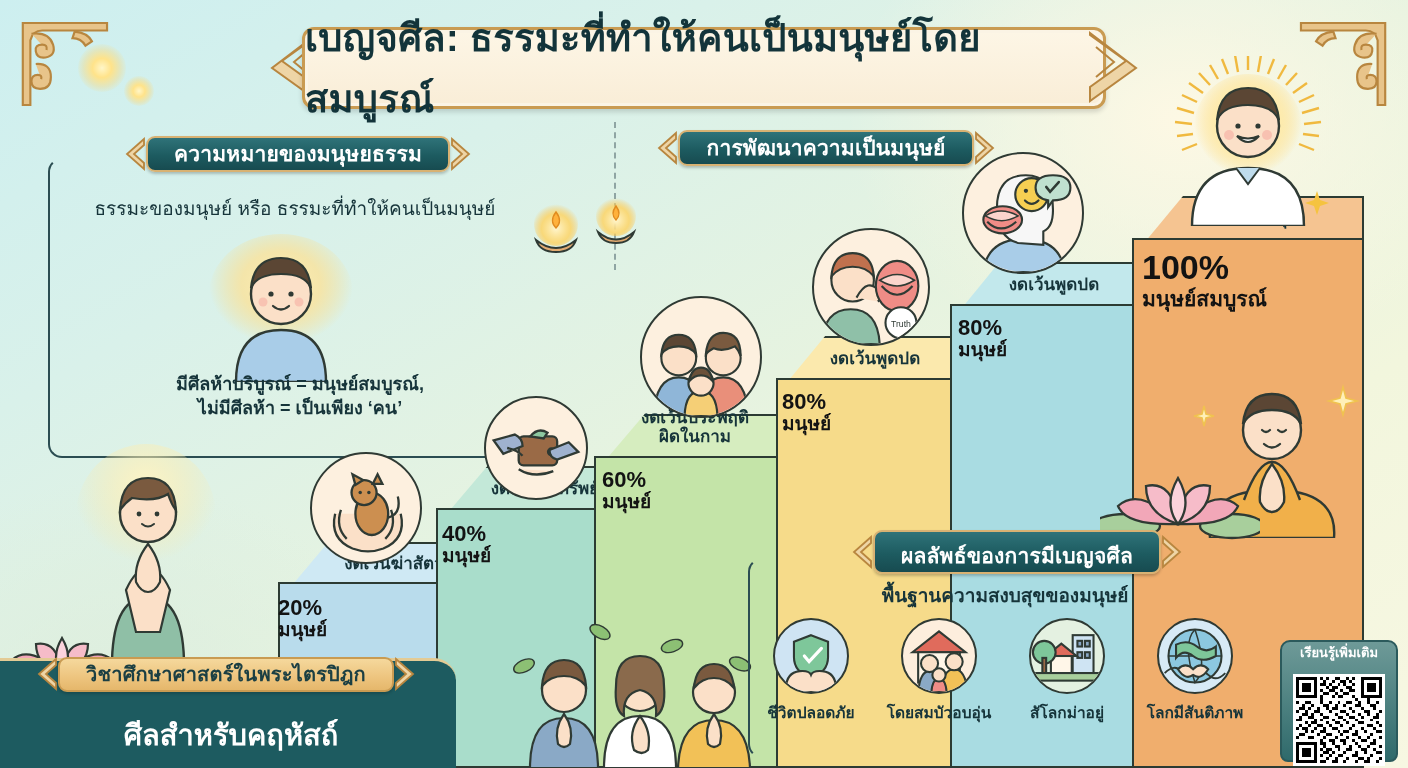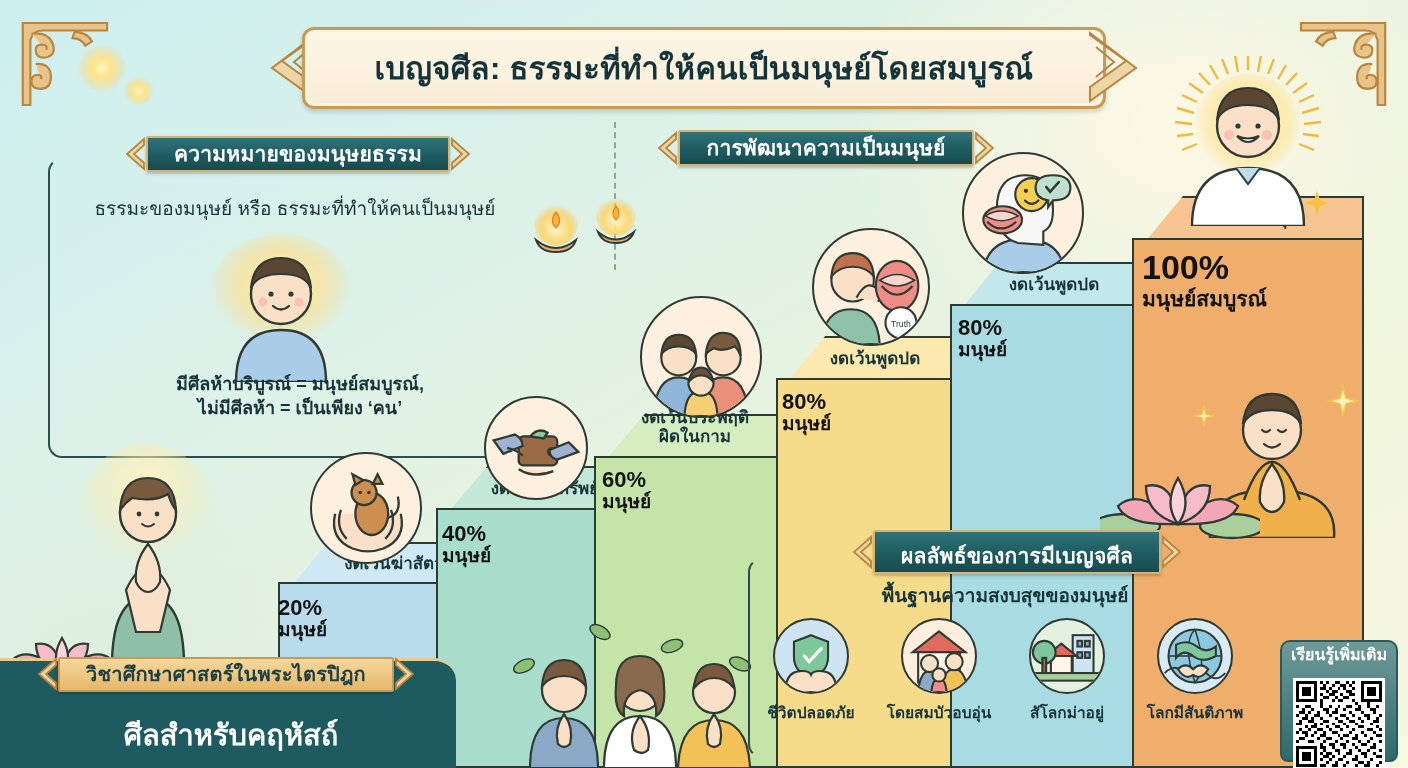--- a/index.html
+++ b/index.html
@@ -22,21 +22,21 @@
   .corner.tr { top: 10px; right: 12px; transform: scaleX(-1); }
   .corner svg { width: 100%; height: 100%; display: block; }
 
   
   .glow { position: absolute; border-radius: 50%; pointer-events: none;
     background: radial-gradient(circle, #fff6c8 0%, #ffe38a 28%, rgba(255,214,110,0.35) 55%, rgba(255,214,110,0) 75%); }
 
   
   .ribbon { position: absolute; display: flex; align-items: center; justify-content: center; }
   .ribbon .plate {
-    position: relative; border-radius: 2px; display: flex; align-items: center; justify-content: center;
+    position: relative; border-radius: 9px; display: flex; align-items: center; justify-content: center;
     padding: 5px 26px; white-space: nowrap;
   }
   .ribbon.teal .plate {
     background: linear-gradient(180deg,#2f7379 0%, #1d5b60 55%, #174b50 100%);
     border: 2px solid #d8b273; color: #ffffff;
     box-shadow: 0 2px 3px rgba(0,0,0,.22);
   }
   .ribbon.gold .plate {
     background: linear-gradient(180deg,#f5d89c 0%, #edc47e 60%, #e5b76b 100%);
     border: 2px solid #c99b52; color: #1b3f43;
@@ -50,21 +50,21 @@
   .bracket { position: absolute; border: 2px solid #2b4d52; border-radius: 14px; }
 
   
   #main-title-wrap { position: absolute; left: 268px; top: 27px; width: 872px; height: 82px; }
   #main-title-plate {
     position: absolute; inset: 0 34px; border-radius: 12px;
     background: linear-gradient(180deg,#fdf6e6 0%, #f9edd7 100%);
     border: 3px solid #c99b52; box-shadow: inset 0 0 0 3px #fbf4e5, 0 3px 5px rgba(0,0,0,.15);
     display: flex; align-items: center; justify-content: center;
   }
-  #main-title-text { font-size: 31px; font-weight: bold; color: #13343a; letter-spacing: .3px; }
+  #main-title-text { font-size: 38px; font-weight: bold; color: #13343a; letter-spacing: .3px; }
   .title-wing { position: absolute; top: 4px; width: 52px; height: 74px; }
   .title-wing.l { left: 0; } .title-wing.r { right: 0; transform: scaleX(-1); }
 
   
   #meaning-sub { position: absolute; left: 60px; top: 193px; width: 470px; text-align: center;
     font-size: 19px; font-weight: normal; color: #16343a; }
   #meaning-note { position: absolute; left: 90px; top: 372px; width: 420px; text-align: center;
     font-size: 18px; font-weight: bold; color: #16343a; line-height: 1.35; }
   .step { position: absolute; }
   .step .front { position: absolute; left: 0; bottom: 0; width: 100%; border: 2px solid #2c3b33; }
@@ -94,21 +94,21 @@
   
   #footer-shape { position: absolute; left: -14px; bottom: -6px; width: 470px; height: 116px;
     background: #1d5b60; border-radius: 0 22px 0 0; border-top: 3px solid #e3cb95; }
   #footer-course { position: absolute; left: 66px; bottom: 10px; width: 330px; text-align: center;
     font-size: 29px; font-weight: bold; color: #ffffff; }
 
   
   #qr-card { position: absolute; right: 10px; bottom: 6px; width: 118px; height: 122px;
     background: linear-gradient(180deg,#6e9a98 0%,#2f6a6b 100%); border-radius: 10px 10px 8px 8px;
     border: 2px solid #2b5a5c; padding: 4px; }
-  #qr-caption { text-align: center; font-size: 16px; font-weight: bold; color: #ffffff; line-height: 1.1;
+  #qr-caption { text-align: center; font-size: 13px; font-weight: bold; color: #ffffff; line-height: 1.1;
     margin-bottom: 14px; }
   #qr-code { width: 92px; height: 92px; margin: 0 auto; background: #fff; padding: 3px; }
   #qr-code svg { width: 100%; height: 100%; display: block; }
 
   
   .art { position: absolute; pointer-events: none; }
   .art svg { display: block; width: 100%; height: 100%; }
 
   .dash { position: absolute; border-left: 2px dashed #8fa5a3; }
 </style>

